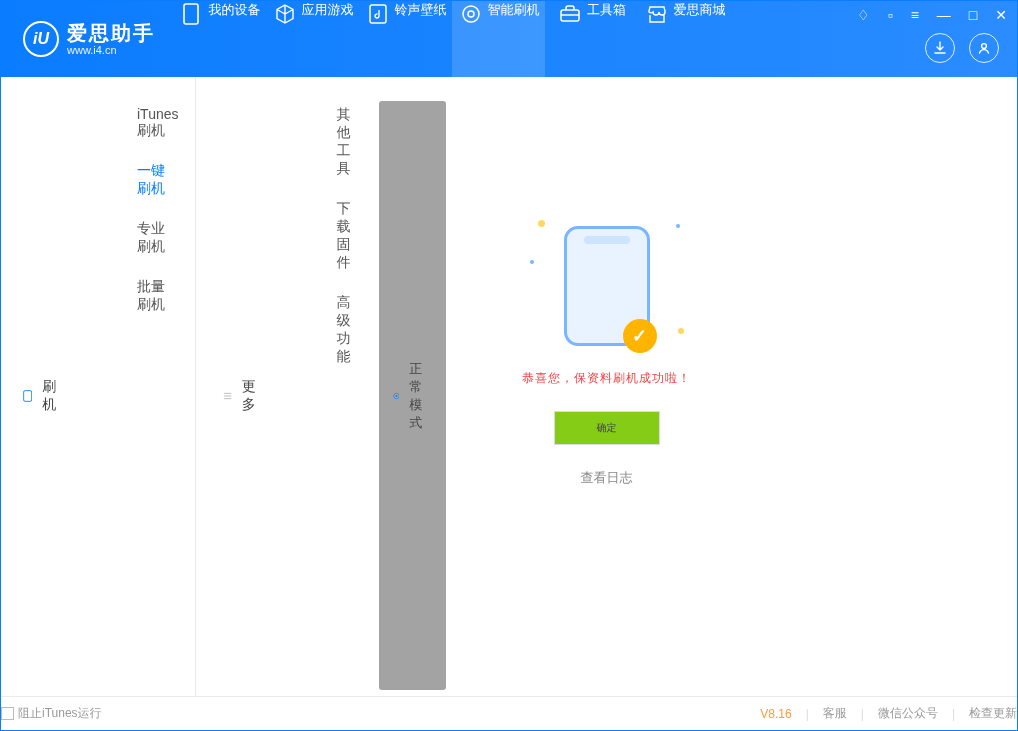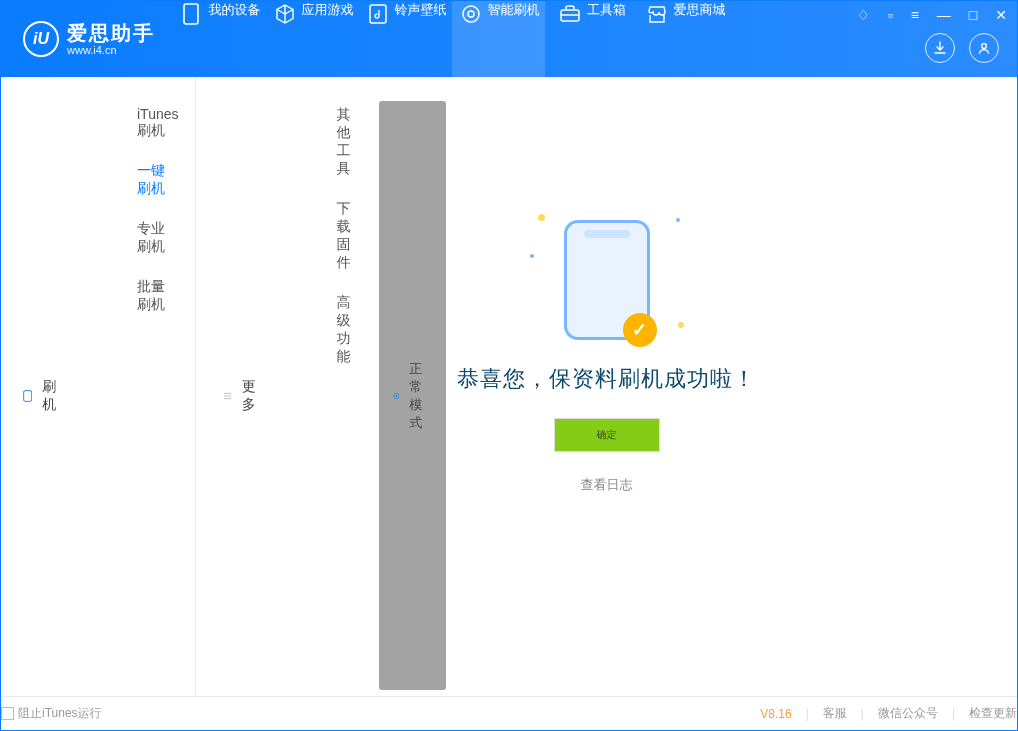--- a/index.html
+++ b/index.html
@@ -36,21 +36,21 @@
 .main{flex:1;display:flex;flex-direction:column;align-items:center;justify-content:center;gap:24px;position:relative}
 .phone-illus{width:86px;height:120px;border:3px solid #7ab6ff;border-radius:14px;position:relative;background:#e9f3ff}
 .phone-illus::before{content:"";position:absolute;top:7px;left:50%;transform:translateX(-50%);width:46px;height:8px;background:#cde4ff;border-radius:4px}
 .check-badge{position:absolute;right:-10px;bottom:-10px;width:34px;height:34px;background:#ffb400;border-radius:50%;display:flex;align-items:center;justify-content:center;color:#fff;font-size:18px;font-weight:700}
 .decor{position:absolute;border-radius:50%}
 .decor.a{width:7px;height:7px;background:#ffd860;top:-6px;left:-26px}
 .decor.b{width:4px;height:4px;background:#7ab6ff;top:34px;left:-34px}
 .decor.c{width:4px;height:4px;background:#7ab6ff;top:-2px;right:-30px}
 .decor.d{width:6px;height:6px;background:#ffd860;bottom:12px;right:-34px}
 .illus-wrap{position:relative;margin-top:-60px}
-.success-msg{font-size:22px;color:#0c4a6e;letter-spacing:1px}
+.success-msg{font-size:12px;color:#ef4444;letter-spacing:1px}
 .ok-btn{border:1px solid #ddd;background:#84cc16;padding:9px 42px;font-size:10px;color:#444;cursor:pointer}
 .log-link{font-size:13px;color:#888;cursor:pointer}
 
 .footer{height:34px;border-top:1px solid #eaeaea;display:flex;align-items:center;padding:0 0;font-size:12px;color:#999}
 .footer .left{display:flex;align-items:center;gap:6px}
 .footer .right{margin-left:auto;display:flex;align-items:center;gap:14px}
 .footer .sep{color:#ddd}
 .ver{color:#ff9a3d}
 
 svg{display:block}

